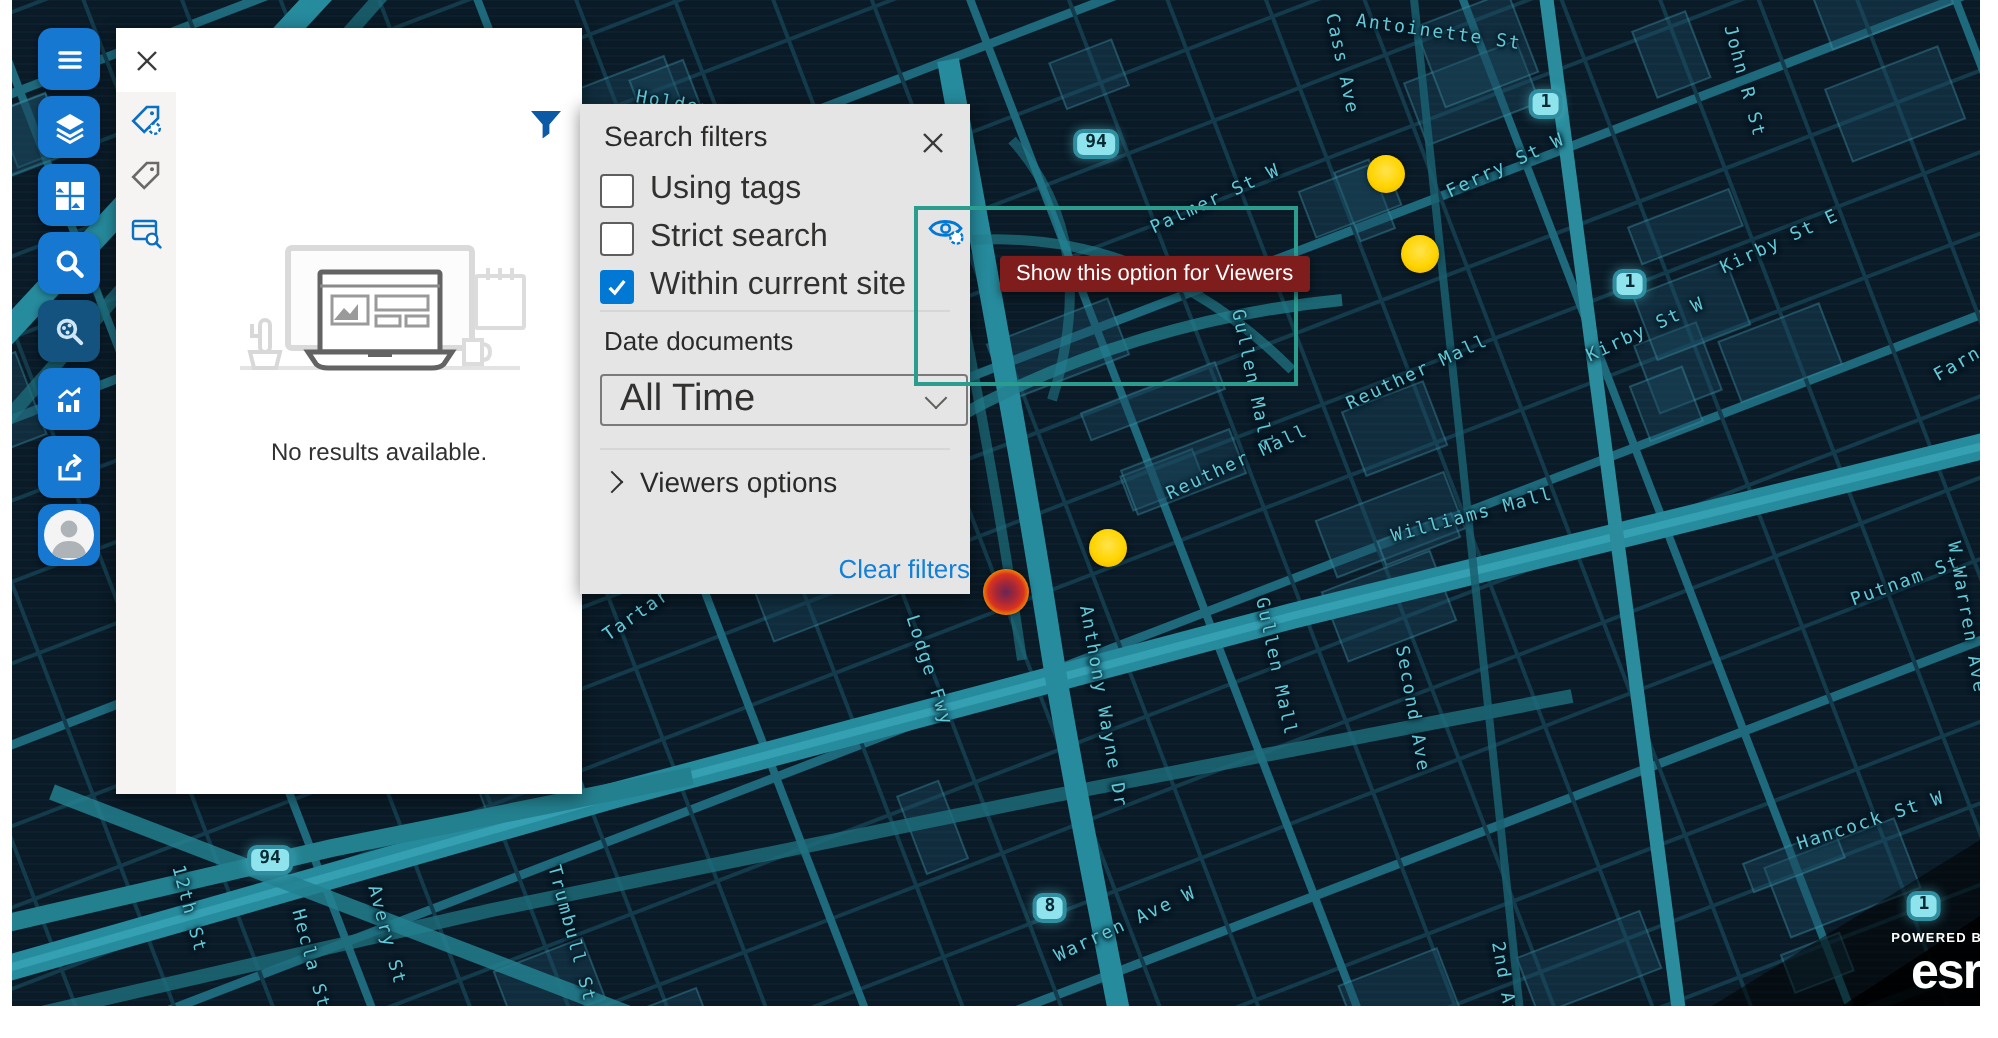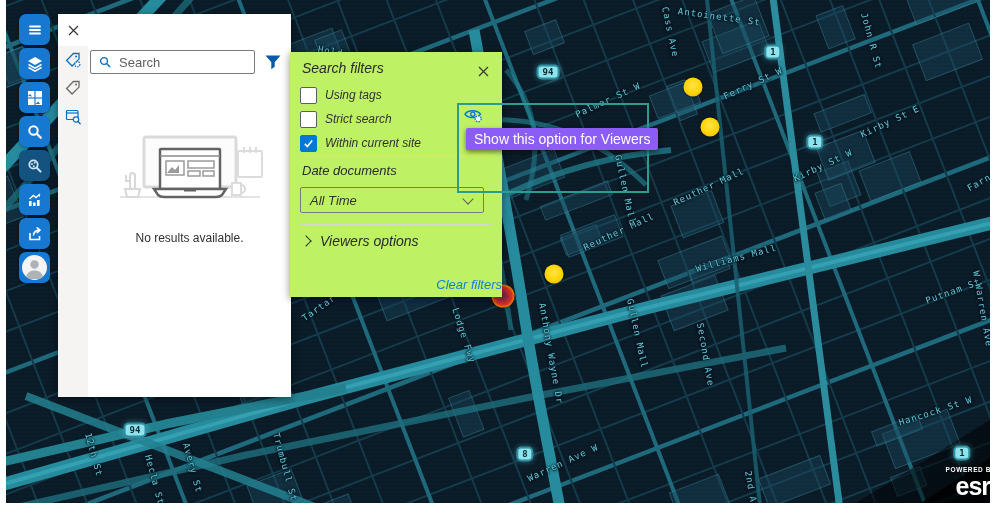--- a/index.html
+++ b/index.html
@@ -41,52 +41,52 @@
   .close-btn{width:30px;height:30px;display:flex;align-items:center;justify-content:center;cursor:pointer;}
   .geo-rail{position:absolute;left:0;top:32px;bottom:0;width:30px;background:#f5f4f3;}
   .rail-icon{width:30px;height:28px;display:flex;align-items:center;justify-content:center;}
   .geo-search-input{position:absolute;left:32px;top:36px;width:163px;height:22px;border:1px solid #7a7a7a;
              border-radius:2px;display:flex;align-items:center;background:#fff;}
   .geo-search-input input{border:0;outline:0;flex:1;font-size:13px;color:#323130;min-width:0;
              font-family:"Liberation Sans",sans-serif;}
   .geo-search-input input::placeholder{color:#605e5c;}
   .mag-glyph{margin:0 6px 0 8px;display:flex;}
   .funnel-btn{position:absolute;left:203px;top:37px;width:24px;height:22px;display:flex;align-items:center;justify-content:center;}
-  .empty-wrap{position:absolute;left:30px;right:0;top:121px;text-align:center;}
+  .empty-wrap{position:absolute;left:30px;right:0;top:108px;text-align:center;}
   .empty-msg{margin-top:14px;font-size:12px;color:#323130;}
 
   
-  .filters-panel{position:absolute;left:290px;top:52px;width:212px;height:245px;background:#bef264;z-index:20;
-             box-shadow:0 2px 8px rgba(0,0,0,.45);font-style:italic;}
+  .filters-panel{position:absolute;left:290px;top:52px;width:195px;height:245px;background:#e5e5e5;z-index:20;
+             box-shadow:0 2px 8px rgba(0,0,0,.45);}
   .filters-title{position:absolute;left:12px;top:8px;font-size:14px;color:#2b2a29;}
   .filters-close{position:absolute;right:4px;top:4px;}
   .cb-list{position:absolute;left:10px;top:31px;right:10px;}
   .cb-row{display:flex;align-items:center;height:24px;}
   .cb-box{width:15px;height:15px;border:1px solid #605e5c;border-radius:2px;background:#fff;
           display:flex;align-items:center;justify-content:center;flex:0 0 auto;}
   .cb-box.checked{background:#0078d4;border-color:#0078d4;}
-  .cb-label{font-size:12px;color:#323130;margin-left:8px;}
+  .cb-label{font-size:16px;color:#323130;margin-left:8px;}
   .divider{position:absolute;left:10px;right:10px;height:1px;background:#d8d6d4;}
   .dm-label{position:absolute;left:12px;top:111px;font-size:13px;color:#2b2a29;}
   .dm-select{position:absolute;left:10px;top:135px;width:173px;height:24px;border:1px solid #7a7a7a;
-          border-radius:2px;display:flex;align-items:center;font-size:13px;color:#323130;padding-left:9px;}
+          border-radius:2px;display:flex;align-items:center;font-size:19px;color:#323130;padding-left:9px;}
   .chev-down{width:7px;height:7px;border-right:1.5px solid #605e5c;border-bottom:1.5px solid #605e5c;
           transform:rotate(45deg);position:absolute;right:11px;top:7px;}
   .adv-row{position:absolute;left:12px;top:181px;display:flex;align-items:center;}
   .chev-right{width:7px;height:7px;border-top:1.6px solid #323130;border-right:1.6px solid #323130;
           transform:rotate(45deg);margin-right:10px;}
   .adv-label{font-size:14px;color:#2b2a29;}
   .clear-link{position:absolute;left:0;right:0;top:225px;text-align:right;font-size:13px;color:#1180d8;cursor:pointer;}
 
   
   .eye-btn{position:absolute;left:462px;top:106px;z-index:25;width:22px;height:18px;
            display:flex;align-items:center;justify-content:center;}
   .focus-rect{position:absolute;left:457px;top:103px;width:192px;height:90px;border:2px solid #2a9d8f;
            z-index:40;box-sizing:border-box;}
-  .tooltip{position:absolute;left:466px;top:128px;z-index:50;background:#8b5cf6;color:#fff;font-size:14px;
+  .tooltip{position:absolute;left:500px;top:128px;z-index:50;background:#7f1d1d;color:#fff;font-size:11px;
            padding:3px 8px;border-radius:2px;box-shadow:0 2px 5px rgba(0,0,0,.5);white-space:nowrap;}
 </style>
 </head>
 <body>
 
 <div class="stage">
 
   <div class="map-area">
     <svg id="map-svg" width="984" height="503" viewBox="0 0 984 503">
       <rect x="0" y="0" width="984" height="503" fill="#0a1a26"></rect>
@@ -610,29 +610,20 @@
       </div>
       <div class="rail-icon">
         <svg width="17" height="17" viewBox="0 0 17 17">
           <rect x="1.5" y="2.5" width="11.5" height="9" rx="1" fill="none" stroke="#0b6fc2" stroke-width="1.2"></rect>
           <line x1="1.5" y1="5" x2="13" y2="5" stroke="#0b6fc2" stroke-width="1.2"></line>
           <circle cx="11" cy="11.5" r="2.7" fill="#fff" stroke="#0b6fc2" stroke-width="1.2"></circle>
           <line x1="13" y1="13.5" x2="15.2" y2="15.7" stroke="#0b6fc2" stroke-width="1.3" stroke-linecap="round"></line>
         </svg>
       </div>
     </div>
-    <div class="geo-search-input">
-      <span class="mag-glyph">
-        <svg width="12" height="12" viewBox="0 0 12 12">
-          <circle cx="5" cy="5" r="3.4" fill="none" stroke="#0b6fc2" stroke-width="1.3"></circle>
-          <line x1="7.6" y1="7.6" x2="10.8" y2="10.8" stroke="#0b6fc2" stroke-width="1.4" stroke-linecap="round"></line>
-        </svg>
-      </span>
-      <input type="text" placeholder="Search" style="">
-    </div>
     <div class="funnel-btn">
       <svg width="16" height="15" viewBox="0 0 16 15">
         <path d="M0.5 0.5 h15 l-5.8 6.8 v4.4 l-3.4 2.6 v-7 z" fill="#0c5aa6"></path>
       </svg>
     </div>
     <div class="empty-wrap">
       <svg width="152" height="78" viewBox="0 0 152 78">
         <line x1="6" y1="62" x2="146" y2="62" stroke="#e3e3e3" stroke-width="2"></line>
         <rect x="30" y="2" width="92" height="50" rx="2" fill="#fcfcfc" stroke="#dadada" stroke-width="3"></rect>
         <rect x="124" y="16" width="24" height="26" rx="1" fill="#fff" stroke="#dcdcdc" stroke-width="2"></rect>

